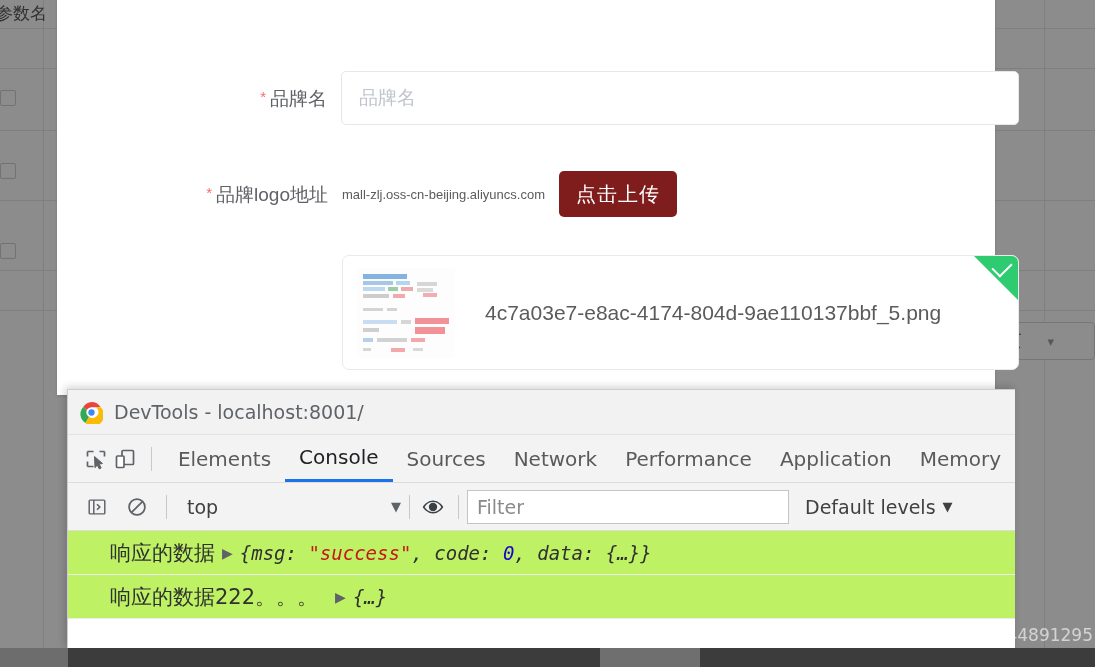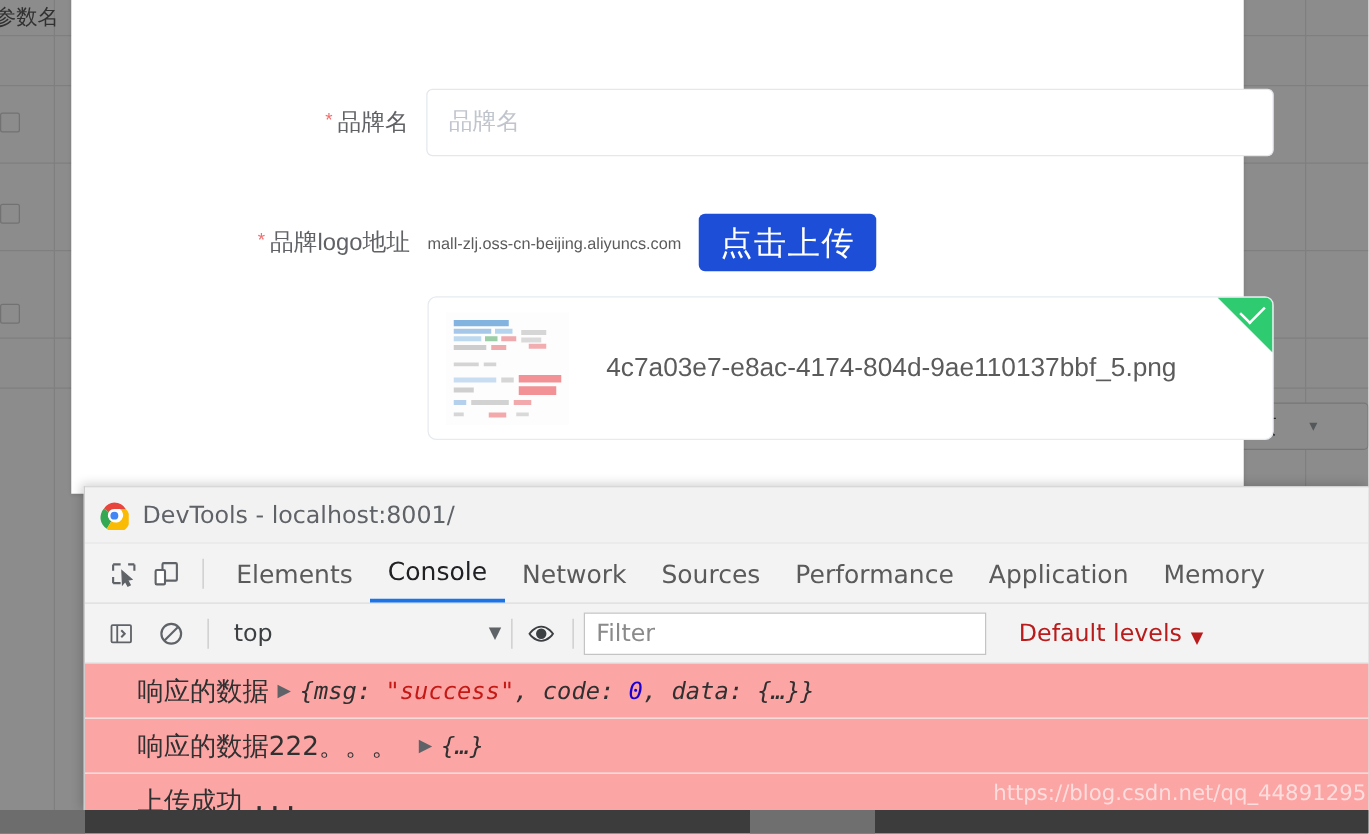--- a/index.html
+++ b/index.html
@@ -49,30 +49,30 @@
     border: 1px solid #e4e7ed; border-radius: 5px;
     background: #fff; color: #c0c4cc; font-size: 19px;
     padding: 0 17px; outline: none;
     font-family: "Liberation Sans", "DejaVu Sans", sans-serif;
   }
   .text-input::placeholder { color: #c0c4cc; }
 
   .logo-url { color: #5b5b5b; font-size: 13px; line-height: 1; white-space: nowrap; }
 
   .upload-btn {
-    background: #1d4ed8; color: #fff; border: none; border-radius: 5px;
-    font-size: 26px; height: 46px; padding: 0 17px; cursor: pointer;
+    background: #7f1d1d; color: #fff; border: none; border-radius: 5px;
+    font-size: 20px; height: 46px; padding: 0 17px; cursor: pointer;
     font-family: "Liberation Sans", "DejaVu Sans", sans-serif;
     letter-spacing: 1px;
   }
 
   .upload-tip { color: #606266; font-size: 18px; white-space: nowrap; }
 
   .file-card {
-    position: absolute; left: 285px; top: 247px; width: 677px; height: 115px;
+    position: absolute; left: 285px; top: 265px; width: 677px; height: 115px;
     border: 1px solid #e6ebf0; border-radius: 7px; background: #fff;
     overflow: hidden;
   }
   .file-thumb {
     position: absolute; left: 14px; top: 12px; width: 98px; height: 90px;
     background: #fdfdfd; overflow: hidden;
   }
   .file-name {
     position: absolute; left: 142px; top: 50%; transform: translateY(-50%);
     color: #5b5b5b; font-size: 21px; white-space: nowrap;
@@ -82,21 +82,21 @@
     border-top: 44px solid #2ecb71; border-left: 44px solid transparent;
   }
   .success-check {
     position: absolute; right: 7px; top: 5px; width: 18px; height: 12px;
     border-left: 2.5px solid #fff; border-bottom: 2.5px solid #fff;
     transform: rotate(-45deg);
   }
 
   
   .devtools {
-    position: absolute; left: 67px; top: 389px; width: 1028px; height: 260px;
+    position: absolute; left: 67px; top: 389px; width: 948px; height: 260px;
     background: #ffffff; z-index: 20;
     border-left: 1px solid #cdcdcd; border-top: 1px solid #cdcdcd;
     box-shadow: -2px -2px 8px rgba(0,0,0,0.18);
     overflow: hidden;
   }
   .dt-titlebar {
     height: 45px; background: #f2f2f2; display: flex; align-items: center;
     padding-left: 12px; gap: 11px;
     border-bottom: 1px solid #e3e3e3;
   }
@@ -130,27 +130,27 @@
     font-family: "DejaVu Sans", sans-serif; cursor: pointer;
   }
   .ctx-select .caret { margin-left: auto; font-size: 13px; color: #5f6368; }
   .filter-input {
     width: 322px; height: 34px; border: 1px solid #c4c4c4; background: #fff;
     color: #7c7c7c; font-size: 19px; padding: 0 9px; outline: none;
     font-family: "DejaVu Sans", sans-serif;
   }
   .filter-input::placeholder { color: #8a8a8a; }
   .levels-select {
-    display: flex; align-items: flex-end; gap: 7px; margin-left: 26px;
-    color: #b91c1c; font-size: 19px; white-space: nowrap; cursor: pointer;
+    display: flex; align-items: center; gap: 7px; margin-left: 16px;
+    color: #404040; font-size: 19px; white-space: nowrap; cursor: pointer;
     font-family: "DejaVu Sans", sans-serif;
   }
   .levels-select .caret { font-size: 13px; }
 
-  .console-body { background: #fca5a5; }
+  .console-body { background: #bef264; }
   .log-row {
     position: relative; display: flex; align-items: center;
     min-height: 44px; padding-left: 42px; padding-right: 10px;
     border-bottom: 1px solid #ececec; gap: 7px;
     font-size: 21px; color: #303030;
     font-family: "DejaVu Sans", sans-serif;
   }
   .log-row::before {
     content: ""; position: absolute; left: 0; top: 0; bottom: 0; width: 3px; background: transparent;
   }
@@ -289,22 +289,22 @@
       </div>
       <div class="dt-iconbtn">
         <svg width="24" height="24" viewBox="0 0 24 24" fill="none" stroke="#5f6368" stroke-width="1.7">
           <rect x="9" y="3.5" width="11.5" height="14" rx="1"></rect>
           <rect x="3.5" y="9" width="7.5" height="11.5" rx="1" fill="#fff"></rect>
         </svg>
       </div>
       <div class="dt-divider"></div>
       <div class="dt-tab">Elements</div>
       <div class="dt-tab active">Console</div>
+      <div class="dt-tab">Sources</div>
       <div class="dt-tab">Network</div>
-      <div class="dt-tab">Sources</div>
       <div class="dt-tab">Performance</div>
       <div class="dt-tab">Application</div>
       <div class="dt-tab">Memory</div>
     </div>
 
     <div class="dt-toolbar">
       <div class="dt-iconbtn">
         <svg width="22" height="22" viewBox="0 0 24 24" fill="none" stroke="#5f6368" stroke-width="1.6">
           <rect x="3.5" y="4.5" width="17" height="15" rx="1"></rect>
           <path d="M8.5 4.5v15"></path>
@@ -344,24 +344,20 @@
         <span class="log-arrow">▶</span>
         <span class="log-obj"><span>{msg: </span><span class="tok-str">"success"</span><span>, code: </span><span class="tok-num">0</span><span>, data: {…}}</span></span>
       </div>
 
       <div class="log-row">
         <span class="log-label">响应的数据222。。。</span>
         <span class="log-arrow" style="margin-left:10px;">▶</span>
         <span class="log-obj">{…}</span>
       </div>
 
-      <div class="log-row" style="border-bottom:none;">
-        <span class="log-plain">上传成功</span>
-          <span class="mono-dots">...</span>
-      </div>
 
     </div>
   </div>
 
   <div class="watermark">https://blog.csdn.net/qq_44891295</div>
 
   <div class="taskbar">
     <div class="taskbar-left"></div>
     <div class="taskbar-seg" style="left:600px; width:100px;"></div>
   </div>

